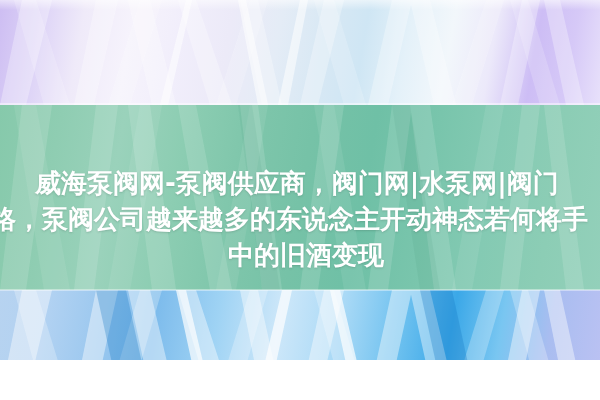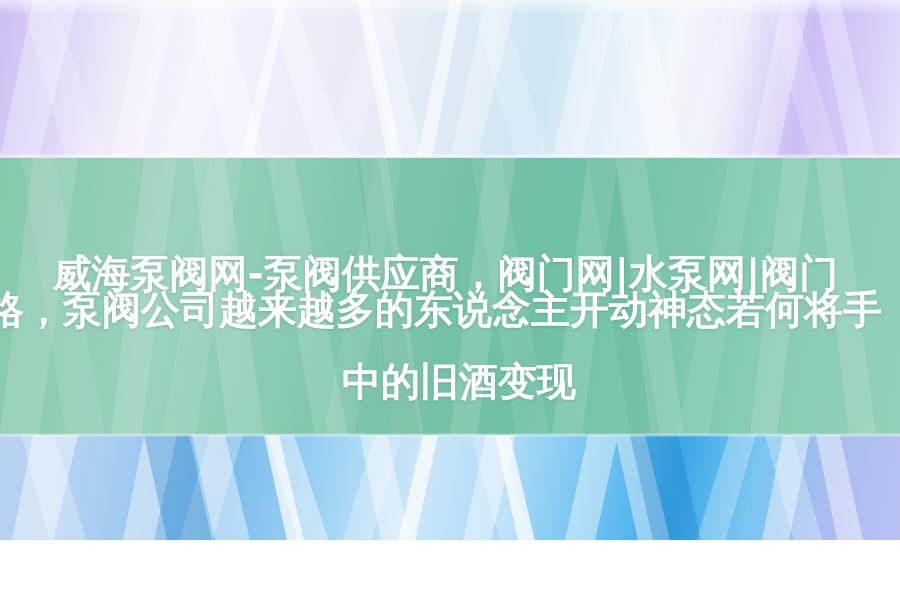--- a/index.html
+++ b/index.html
@@ -153,21 +153,21 @@
     width: 600px;
     color: #ffffff;
     font-weight: bold;
     font-size: 26px;
     line-height: 34px;
     white-space: nowrap;
     letter-spacing: 0px;
     text-shadow: 0 1px 2px rgba(60,90,80,0.25);
   }
   .cap-line-1 { top: 6px;  padding-left: 35px; }
-  .cap-line-2 { top: 30px; padding-left: 0px; text-indent: -10px; }
+  .cap-line-2 { top: 42px; padding-left: 0px; text-indent: -10px; }
   .cap-line-3 { top: 78px; padding-left: 228px; }
 </style>
 </head>
 <body>
 
 <div class="banner">
 
   <div class="band band-top">
     <div class="wash"></div>
     <div class="facets">

